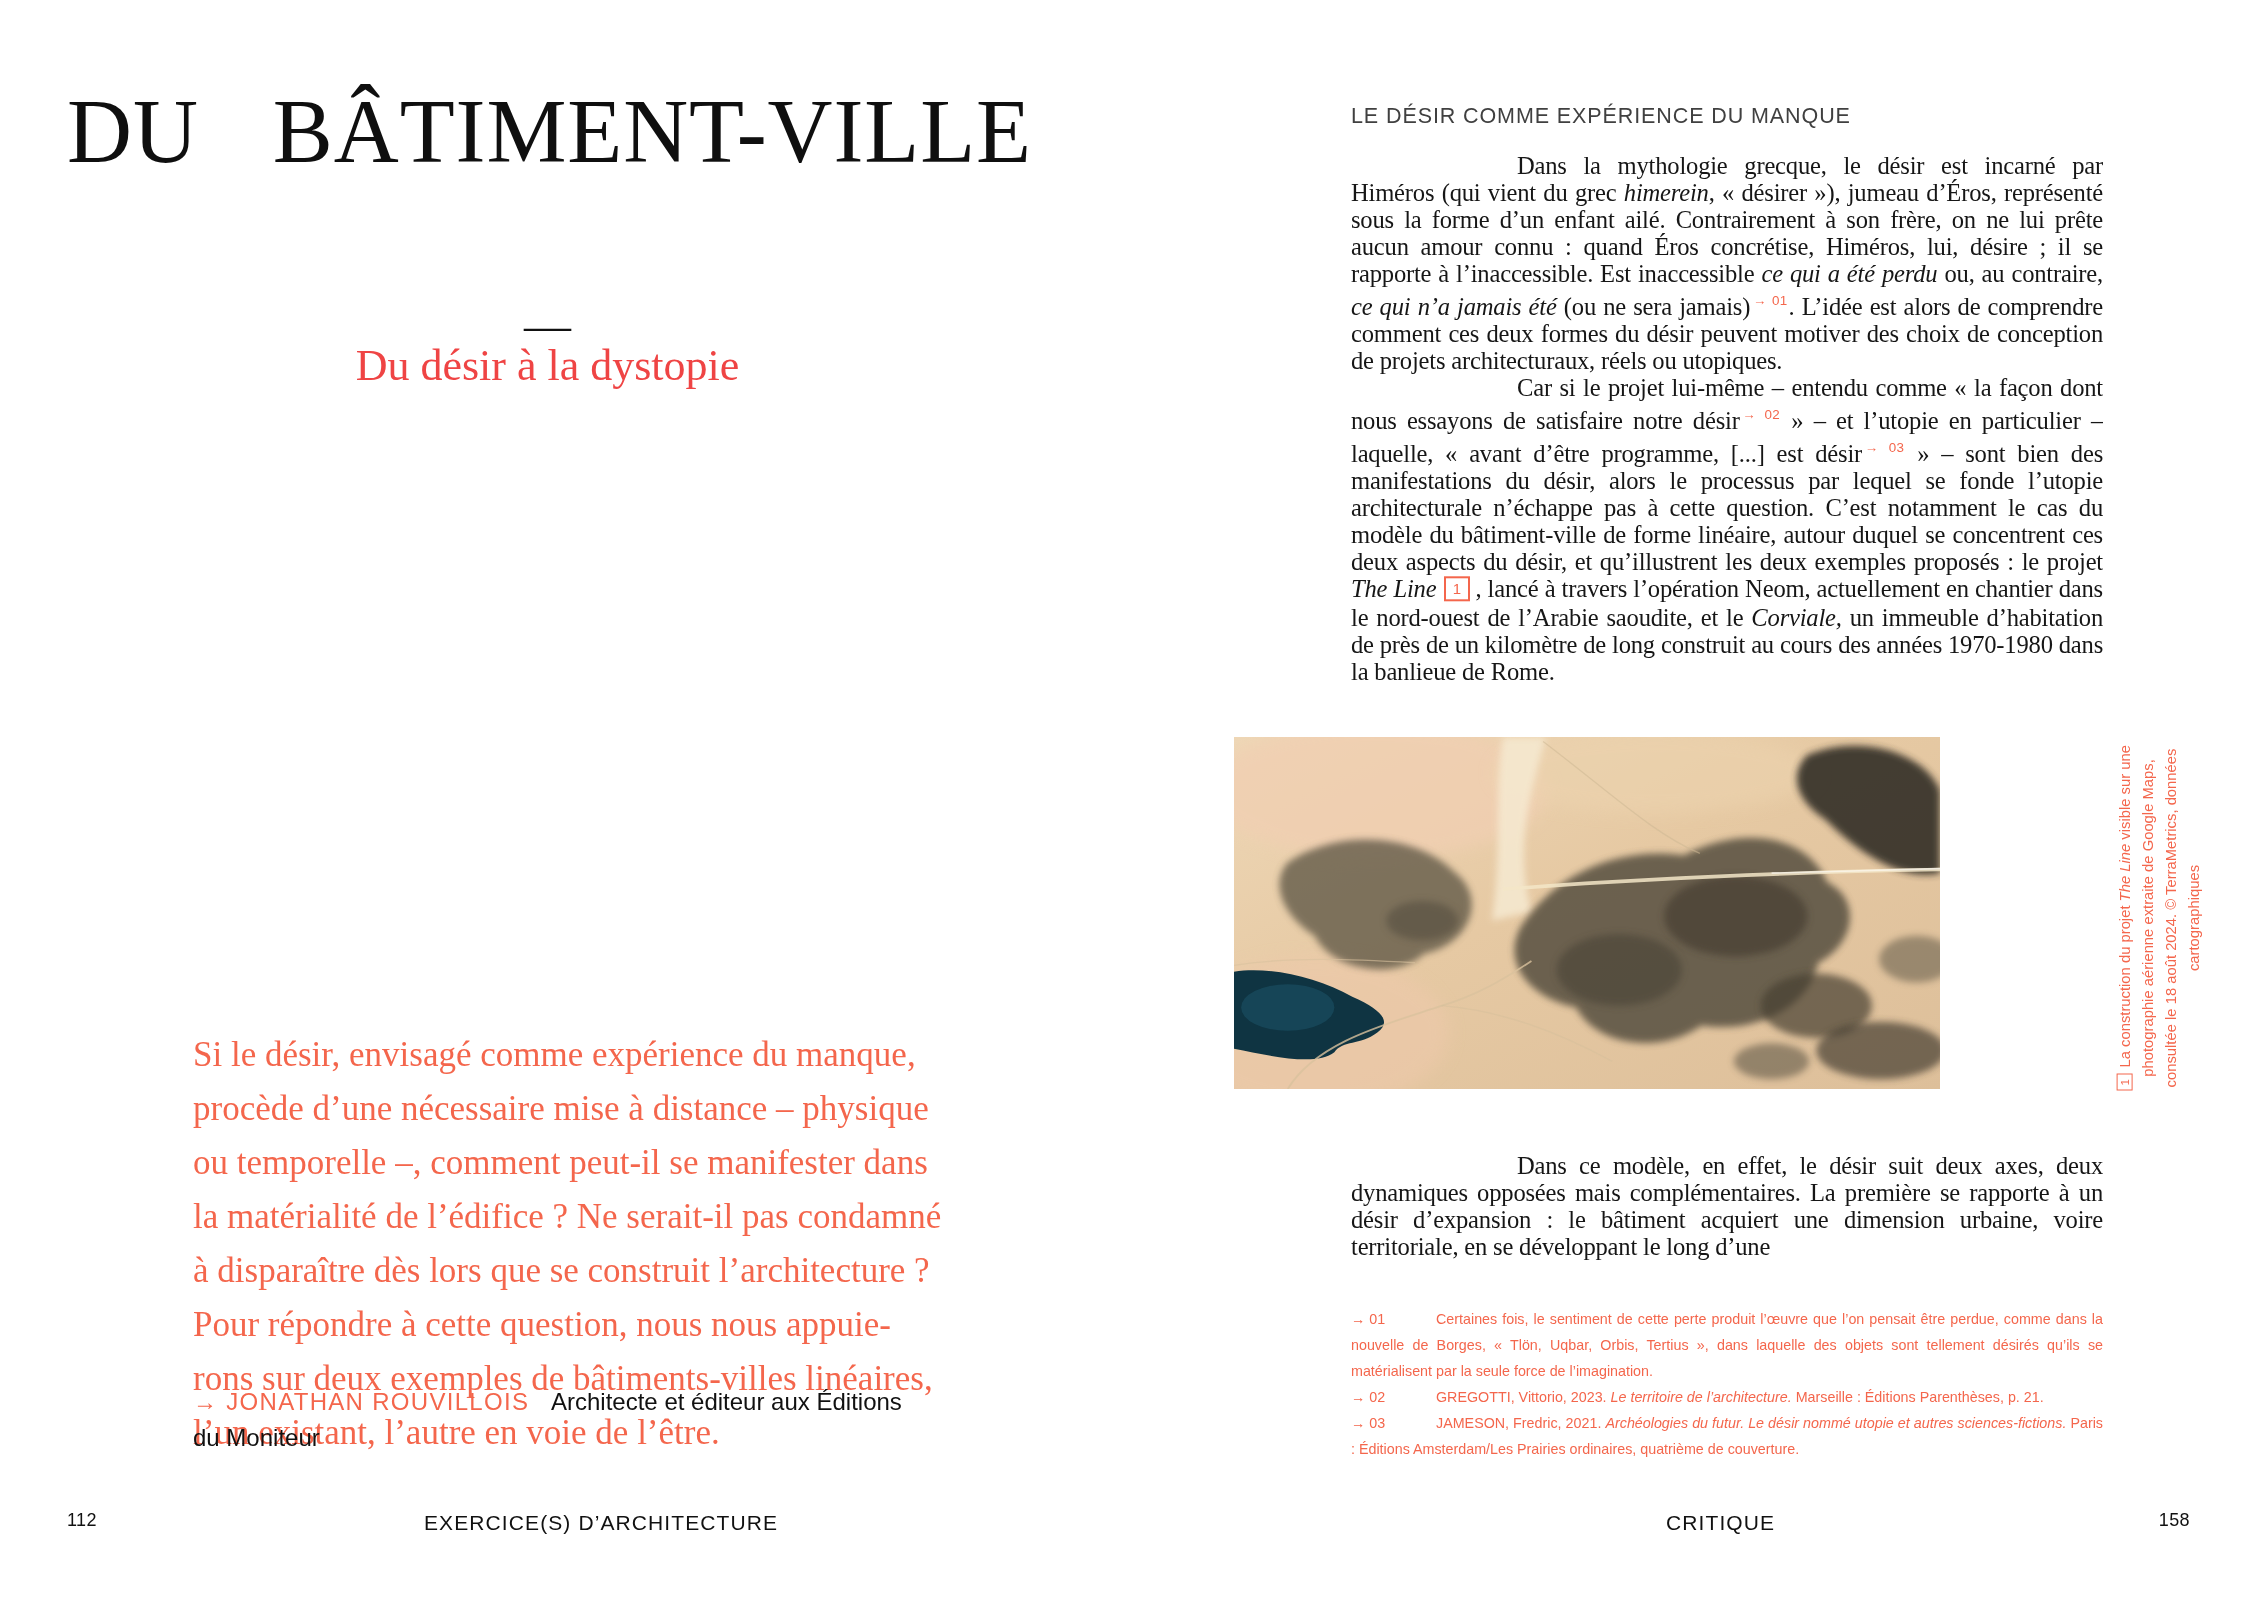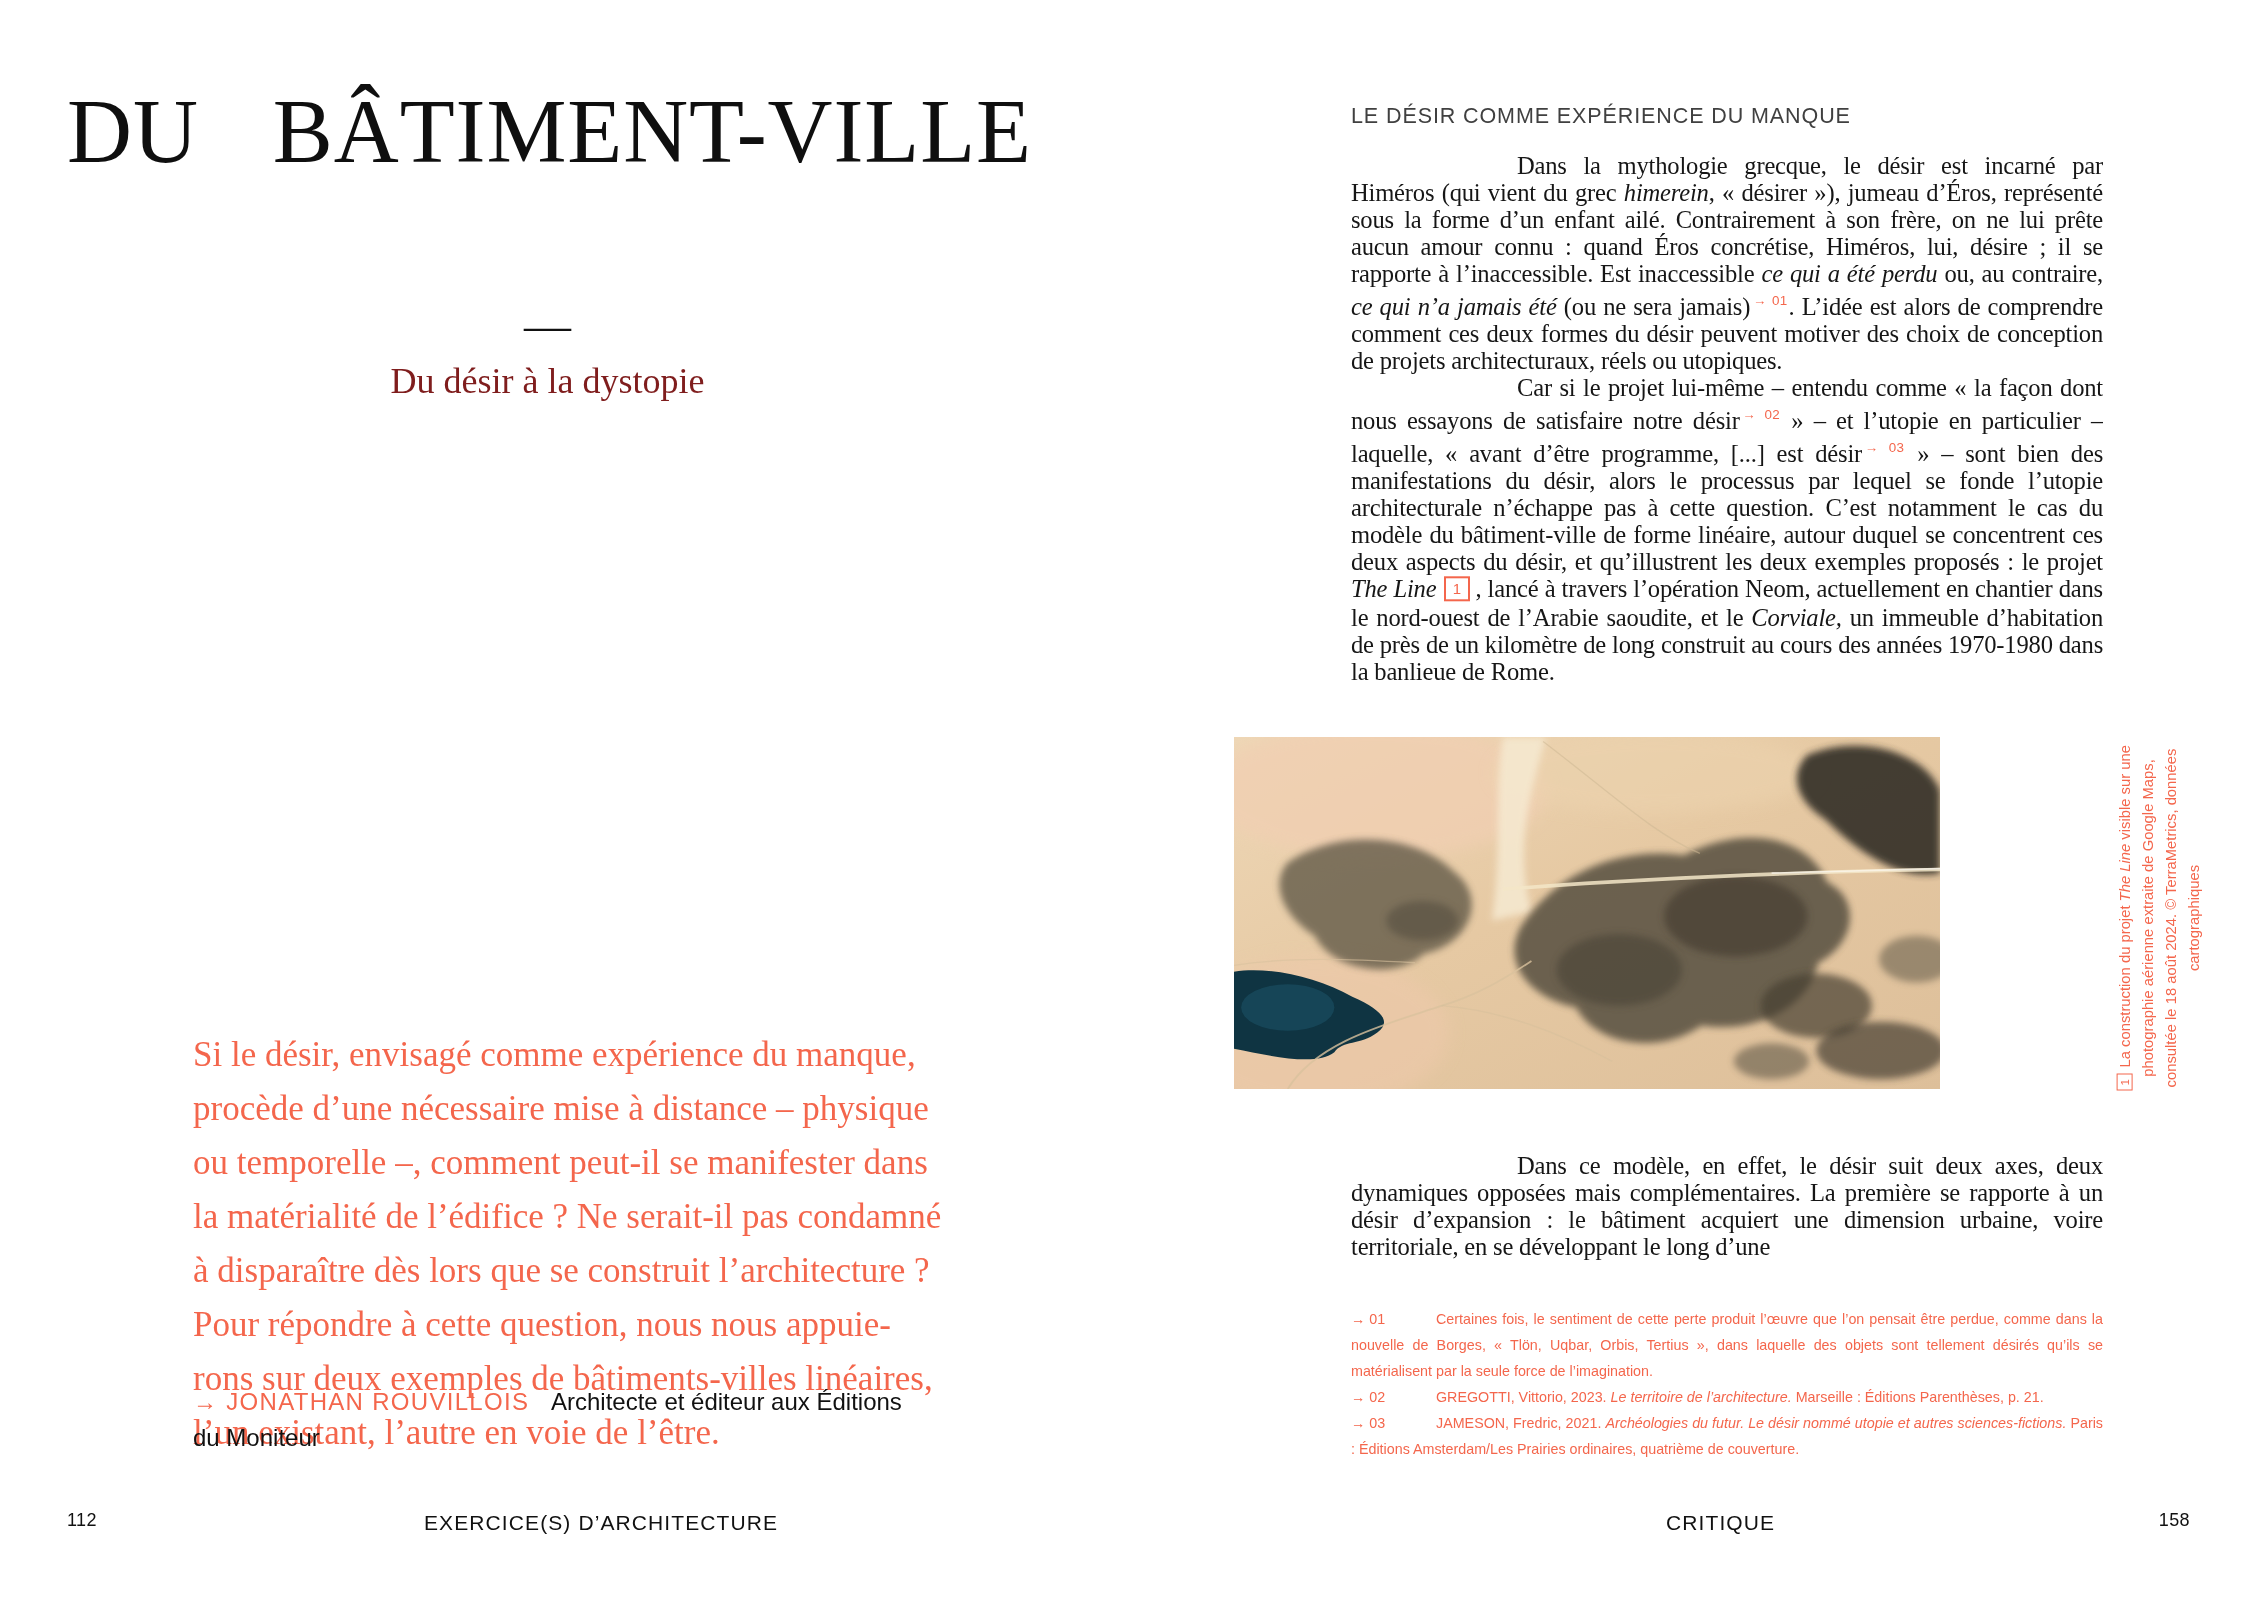--- a/index.html
+++ b/index.html
@@ -9,22 +9,22 @@
   }
   .abs{position:absolute;}
 
   
   .title-block{left:67px;top:86px;width:965px;}
   .title-row{display:flex;justify-content:space-between;align-items:baseline;
     font-family:"Liberation Serif","DejaVu Serif",serif;
     font-size:90px;line-height:91px;font-weight:400;color:#0f0f0f;letter-spacing:0.9px;}
   .subtitle-block{left:279px;top:312px;width:537px;text-align:center;}
   .subtitle-dash{font-family:"Liberation Serif",serif;font-size:47px;line-height:27px;color:#111;}
-  .subtitle{margin-top:21px;font-family:"Liberation Serif","DejaVu Serif",serif;
-    font-size:36px;color:#7f1d1d;}
+  .subtitle{margin-top:1px;font-family:"Liberation Serif","DejaVu Serif",serif;
+    font-size:44px;color:#ef4444;}
   .standfirst{left:193px;top:1028px;width:757px;
     font-family:"Liberation Serif","DejaVu Serif",serif;
     font-size:35px;line-height:54px;white-space:pre-line;}
   .author-block{left:193px;top:1384px;width:725px;font-size:24px;line-height:36px;color:#111;}
   .author-label{display:inline-block;width:358px;letter-spacing:1.3px;font-weight:400;}
   .footer{font-size:18px;letter-spacing:0.4px;color:#111;}
   .footer-journal,.footer-section{font-size:21px;letter-spacing:1.1px;}
 
   
   .section-heading{left:1351px;top:104px;width:752px;

